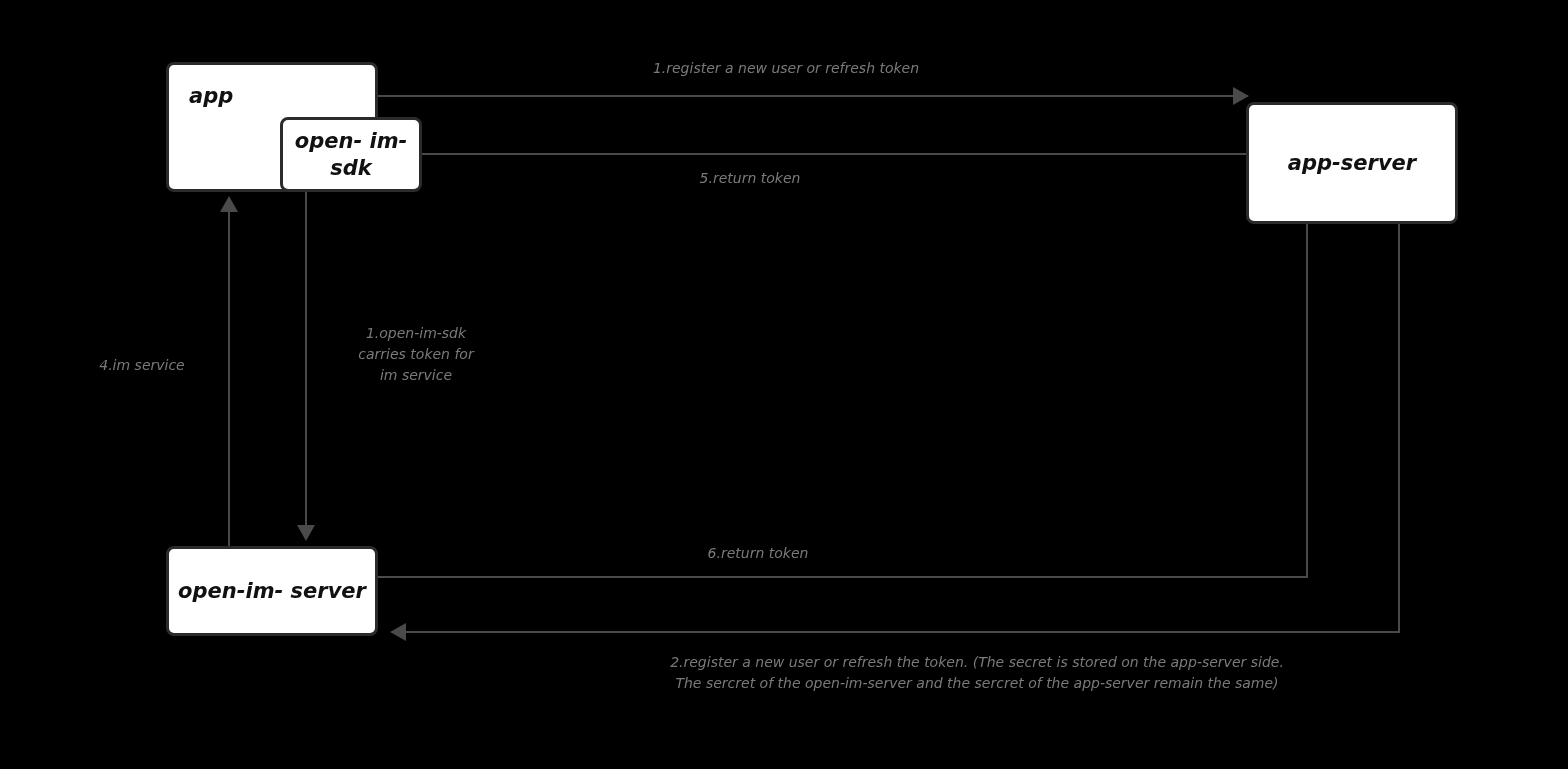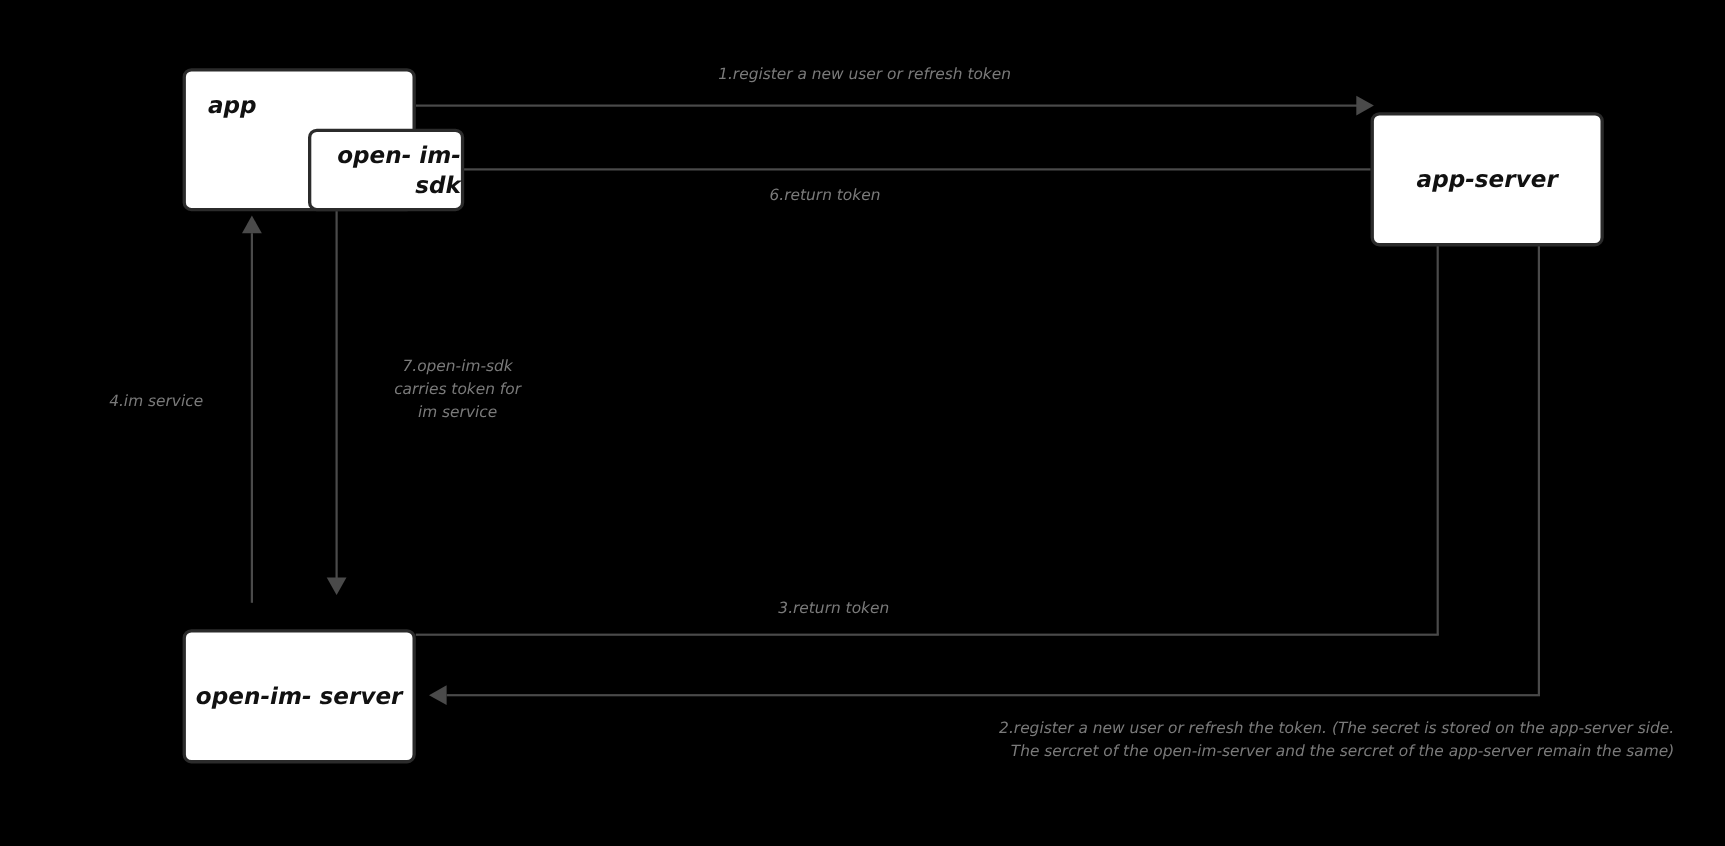--- a/index.html
+++ b/index.html
@@ -17,21 +17,21 @@
   }
   .node {
     position: absolute;
     background: #ffffff;
     border: 3px solid #2b2b2b;
     border-radius: 8px;
     box-sizing: border-box;
     display: flex;
     align-items: center;
     justify-content: center;
-    text-align: right;
+    text-align: center;
     color: #111111;
     font-weight: bold;
     font-style: italic;
     font-size: 21px;
     line-height: 1.25;
     z-index: 3;
   }
   .node.left-label {
     justify-content: flex-start;
     padding-left: 20px;
@@ -86,54 +86,54 @@
 <body>
 
 <div id="canvas">
 
   <div class="line h" style="left:378px; top:95px; width:858px;"></div>
   <div class="arrow right" style="left:1233px; top:87px;"></div>
   <div class="edge-label" style="left:546px; top:58px; width:480px;">1.register a new user or refresh token</div>
 
   <div class="line h" style="left:406px; top:153px; width:840px;"></div>
   <div class="arrow left" style="left:390px; top:145px;"></div>
-  <div class="edge-label" style="left:618px; top:168px; width:264px;">6.return token</div>
+  <div class="edge-label" style="left:618px; top:168px; width:264px;">5.return token</div>
 
   <div class="line v" style="left:1398px; top:185px; height:447px;"></div>
   <div class="line h" style="left:406px; top:631px; width:994px;"></div>
   <div class="arrow left" style="left:390px; top:623px;"></div>
-  <div class="edge-label" style="left:432px; top:652px; width:1090px;text-align:right;">2.register a new user or refresh the token. (The secret is stored on the app-server side.
+  <div class="edge-label" style="left:432px; top:652px; width:1090px;">2.register a new user or refresh the token. (The secret is stored on the app-server side.
 The sercret of the open-im-server and the sercret of the app-server remain the same)</div>
 
   <div class="line h" style="left:378px; top:576px; width:930px;"></div>
   <div class="line v" style="left:1306px; top:215px; height:362px;"></div>
   <div class="arrow up" style="left:1298px; top:199px;"></div>
-  <div class="edge-label" style="left:608px; top:543px; width:300px;">3.return token</div>
+  <div class="edge-label" style="left:608px; top:543px; width:300px;">6.return token</div>
 
   <div class="line v" style="left:305px; top:188px; height:340px;"></div>
   <div class="arrow down" style="left:297px; top:525px;"></div>
-  <div class="edge-label" style="left:300px; top:323px; width:232px;">7.open-im-sdk
+  <div class="edge-label" style="left:300px; top:323px; width:232px;">1.open-im-sdk
 carries token for
 im service</div>
 
   <div class="line v" style="left:228px; top:212px; height:336px;"></div>
   <div class="arrow up" style="left:220px; top:196px;"></div>
   <div class="edge-label" style="left:42px; top:355px; width:200px;">4.im service</div>
 
   <div class="node left-label" style="left:166px; top:62px; width:212px; height:130px;">
     <span>app</span>
   </div>
 
   <div class="node" style="left:236px; top:117px; width:142px; height:75px;margin-left:44px;">
     <span>open-
 im-sdk</span>
   </div>
 
   <div class="node" style="left:1246px; top:64px; width:212px; height:122px;margin-top:38px;">
     <span>app-server</span>
   </div>
 
-  <div class="node" style="left:166px; top:572px; width:212px; height:122px;">
+  <div class="node" style="left:166px; top:546px; width:212px; height:90px;">
     <span>open-im-
 server</span>
   </div>
 
 </div>
 
 </body></html>

